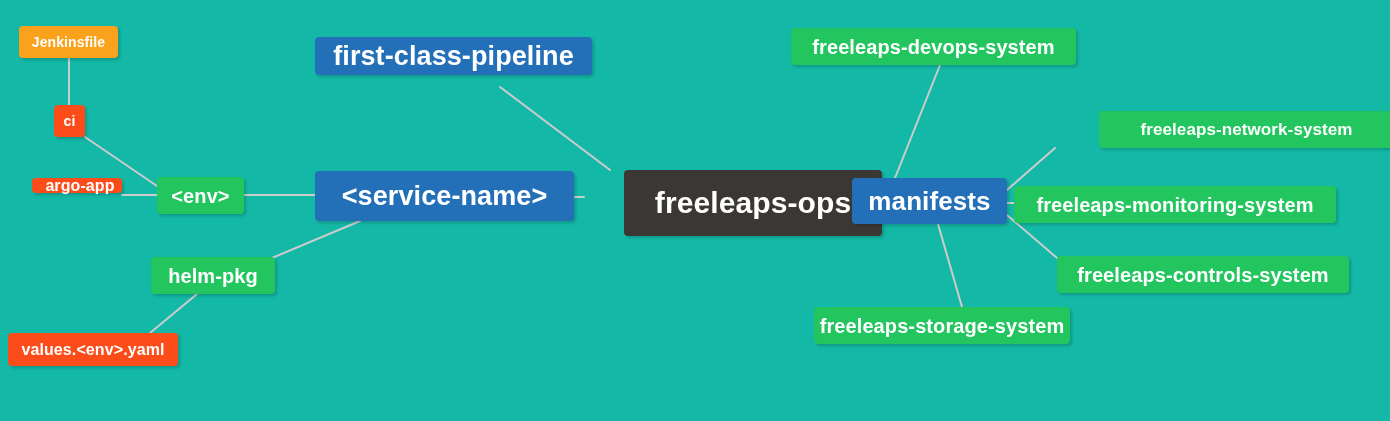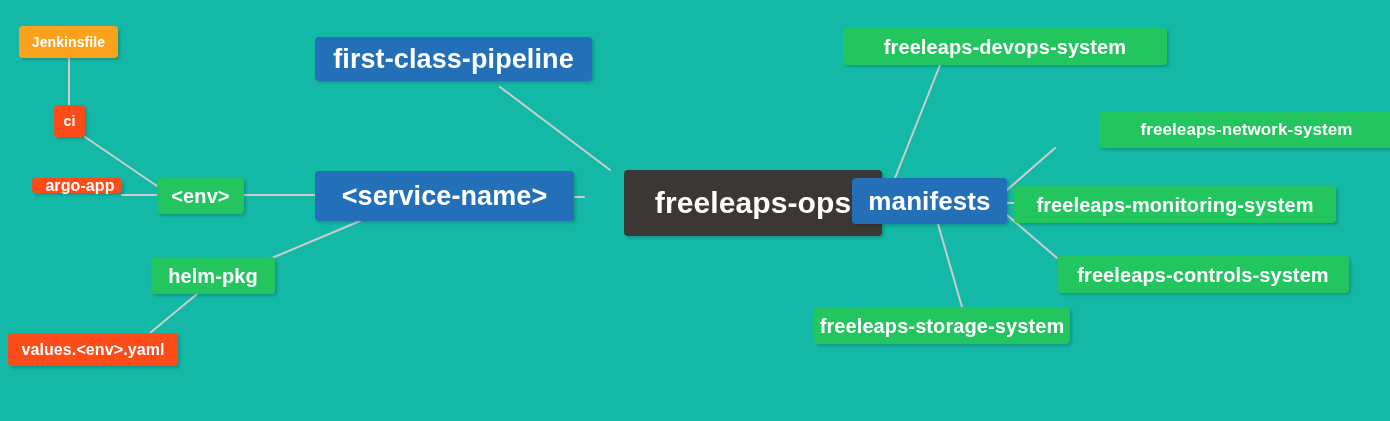--- a/index.html
+++ b/index.html
@@ -79,33 +79,33 @@
       </div>
       <div class="node" style="left: 157px; top: 177px; width: 87px; height: 37px; background: rgb(34, 197, 94); font-size: 20px;">
         <span class="node-label">&lt;env&gt;</span>
       </div>
       <div class="node" style="left: 151px; top: 257px; width: 124px; height: 37px; background: rgb(34, 197, 94); font-size: 20px;">
         <span class="node-label">helm-pkg</span>
       </div>
       <div class="node" style="left: 8px; top: 333px; width: 170px; height: 33px; background: rgb(251, 76, 25); font-size: 16px;">
         <span class="node-label">values.&lt;env&gt;.yaml</span>
       </div>
-      <div class="node" style="left: 315px; top: 37px; width: 277px; height: 44px; background: rgb(36, 112, 184); font-size: 27px;">
+      <div class="node" style="left: 315px; top: 37px; width: 277px; height: 38px; background: rgb(36, 112, 184); font-size: 27px;">
         <span class="node-label">first-class-pipeline</span>
       </div>
       <div class="node" style="left: 315px; top: 171px; width: 259px; height: 50px; background: rgb(36, 112, 184); font-size: 27px;">
         <span class="node-label">&lt;service-name&gt;</span>
       </div>
       <div class="node" style="left: 584px; top: 170px; width: 258px; height: 66px; background: rgb(59, 55, 52); font-size: 30px; margin-left: 40px;">
         <span class="node-label">freeleaps-ops</span>
       </div>
       <div class="node" style="left: 852px; top: 178px; width: 155px; height: 46px; background: rgb(36, 112, 184); font-size: 26px;">
         <span class="node-label">manifests</span>
       </div>
-      <div class="node" style="left: 843px; top: 28px; width: 324px; height: 37px; background: rgb(34, 197, 94); font-size: 20px;">
+      <div class="node" style="left: 791px; top: 28px; width: 285px; height: 37px; background: rgb(34, 197, 94); font-size: 20px;">
         <span class="node-label">freeleaps-devops-system</span>
       </div>
       <div class="node" style="left: 1055px; top: 111px; width: 295px; height: 37px; background: rgb(34, 197, 94); font-size: 17px; margin-left: 44px;">
         <span class="node-label">freeleaps-network-system</span>
       </div>
       <div class="node" style="left: 1014px; top: 186px; width: 322px; height: 37px; background: rgb(34, 197, 94); font-size: 20px;">
         <span class="node-label">freeleaps-monitoring-system</span>
       </div>
       <div class="node" style="left: 1057px; top: 256px; width: 292px; height: 37px; background: rgb(34, 197, 94); font-size: 20px;">
         <span class="node-label">freeleaps-controls-system</span>

